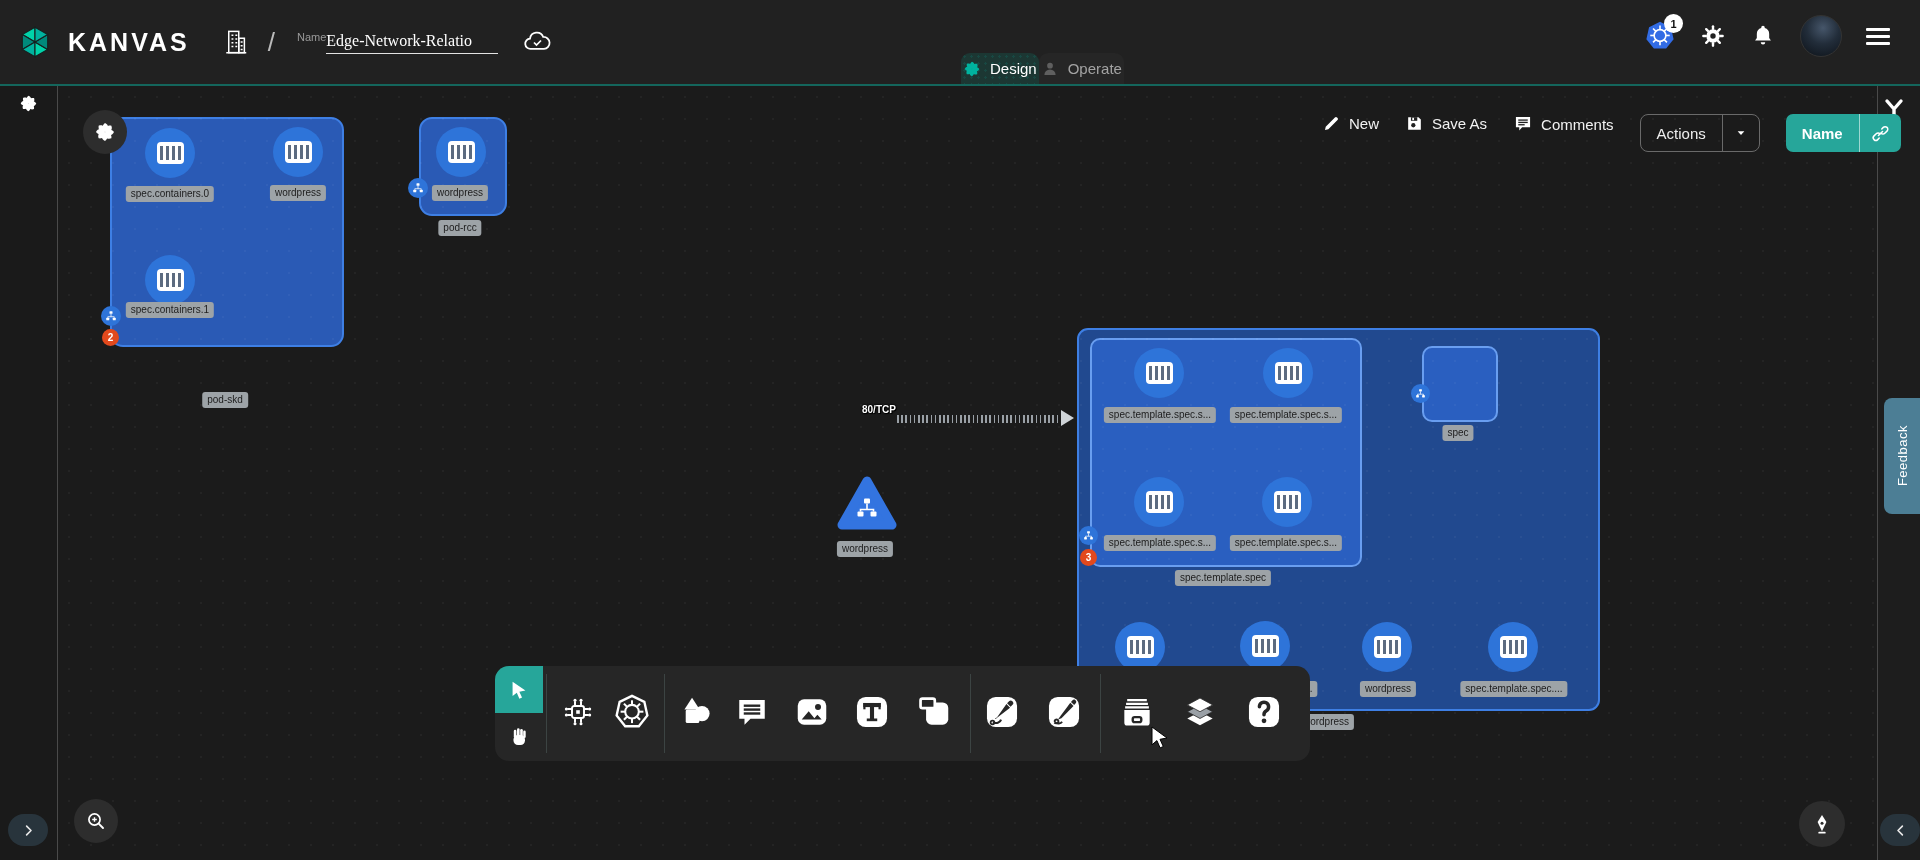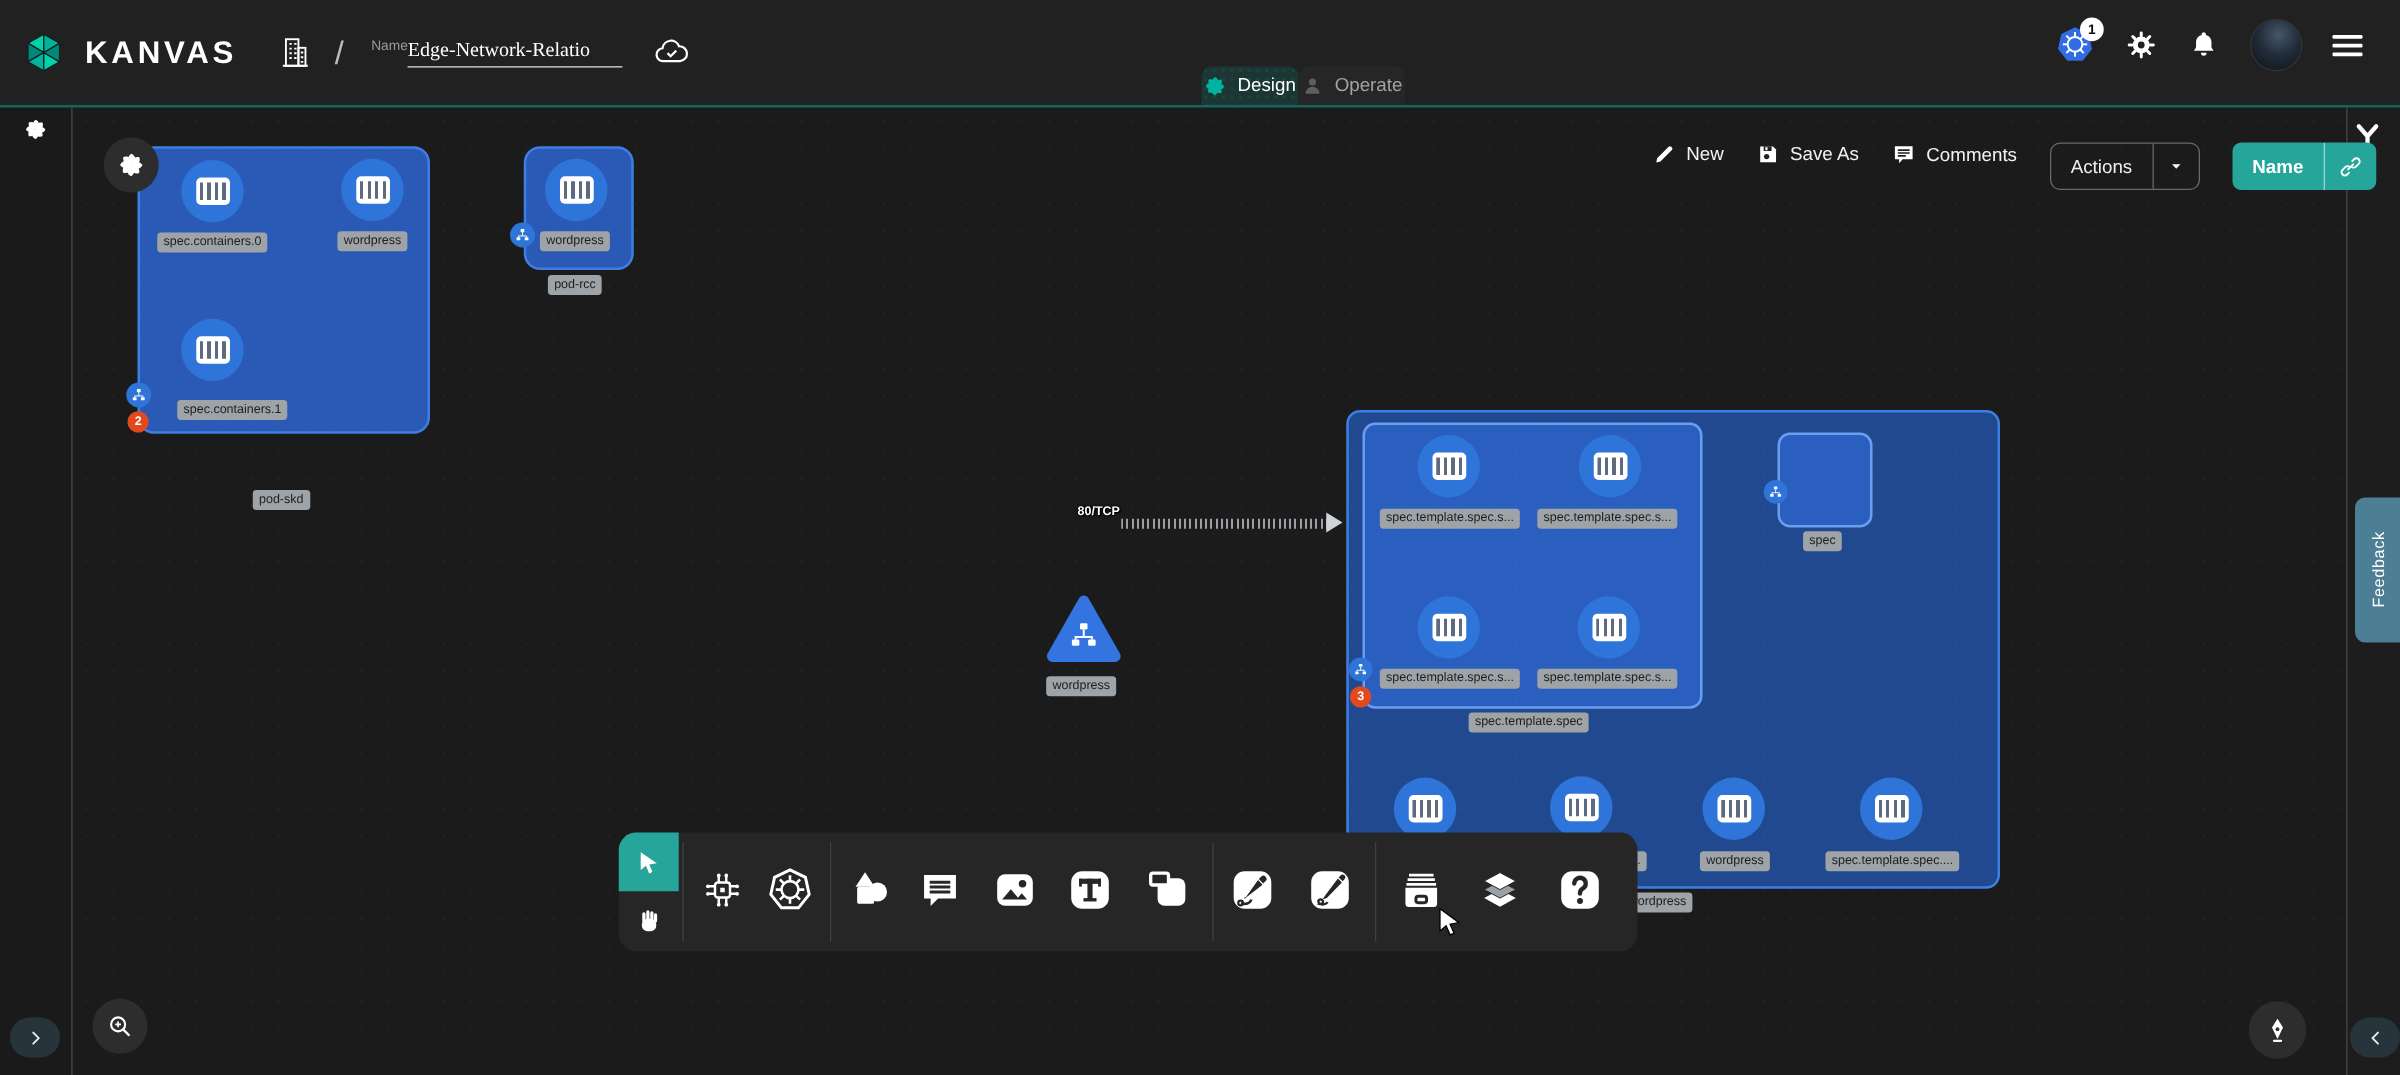--- a/index.html
+++ b/index.html
@@ -320,21 +320,21 @@
       <span class="cicon"></span>
     </div>
   <div class="chip" style="left:170px;top:186px;">spec.containers.0</div>
   <div class="node" style="left:273px;top:127px;">
       <span class="cicon"></span>
     </div>
   <div class="chip" style="left:298px;top:185px;">wordpress</div>
   <div class="node" style="left:145px;top:255px;">
       <span class="cicon"></span>
     </div>
-  <div class="chip" style="left:170px;top:320px;margin-left:16px;">spec.containers.1</div>
+  <div class="chip" style="left:170px;top:302px;">spec.containers.1</div>
   <div class="badge-ic" style="left:101px;top:306px;">
     <svg width="12" height="12" viewBox="0 0 24 24" style="color:#fff">
         <use href="#sym-share"></use>
       </svg>
   </div>
   <div class="badge-num" style="left:102px;top:329px;">2</div>
   <div class="chip" style="left:225px;top:349px;margin-top:43px;">pod-skd</div>
 
   <div class="grp pod" style="left:419px;top:117px;width:84px;height:95px;"></div>
   <div class="node" style="left:436px;top:127px;">

